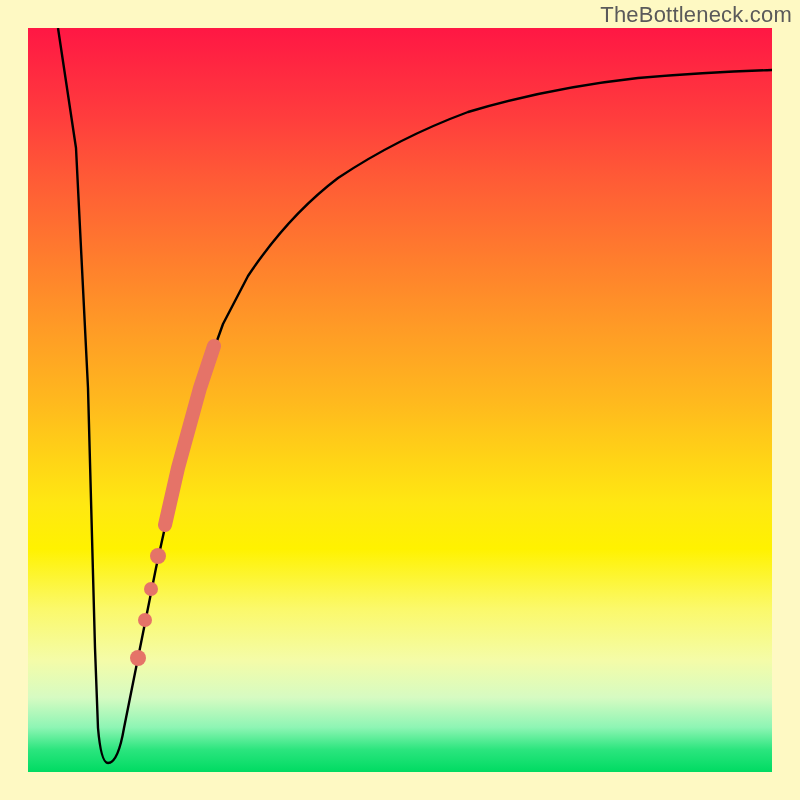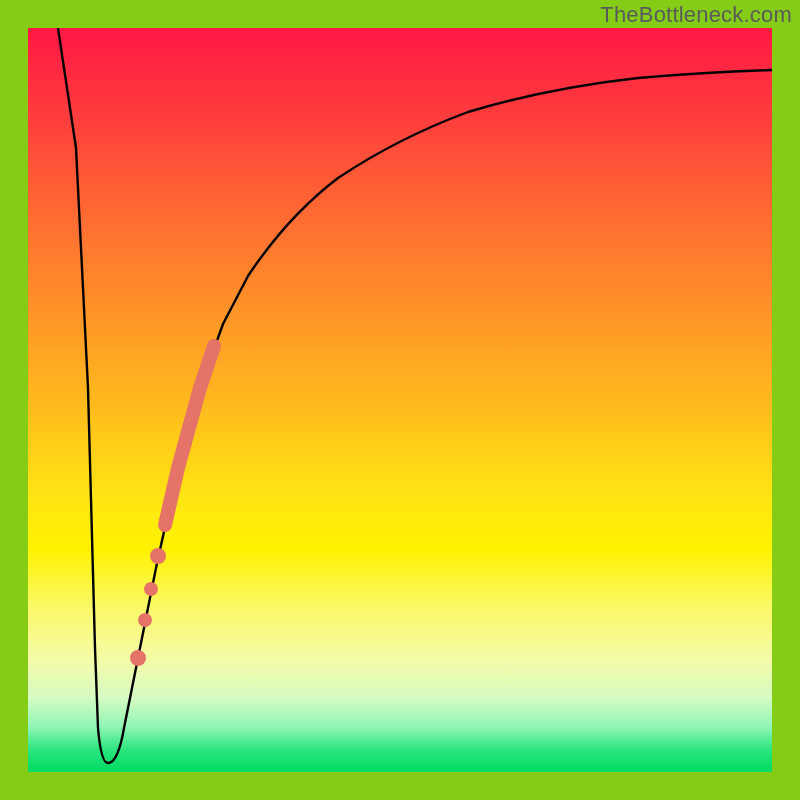--- a/index.html
+++ b/index.html
@@ -8,21 +8,21 @@
     width: 800px;
     height: 800px;
     overflow: hidden;
     font-family: Arial, Helvetica, sans-serif;
     background: #fff;
   }
   .frame {
     position: relative;
     width: 800px;
     height: 800px;
-    background: #84cc16;
+    background: #fef9c3;
   }
   .plot-area {
     position: absolute;
     left: 28px;
     top: 28px;
     width: 744px;
     height: 744px;
     overflow: hidden;
   }
   .gradient-bg {

